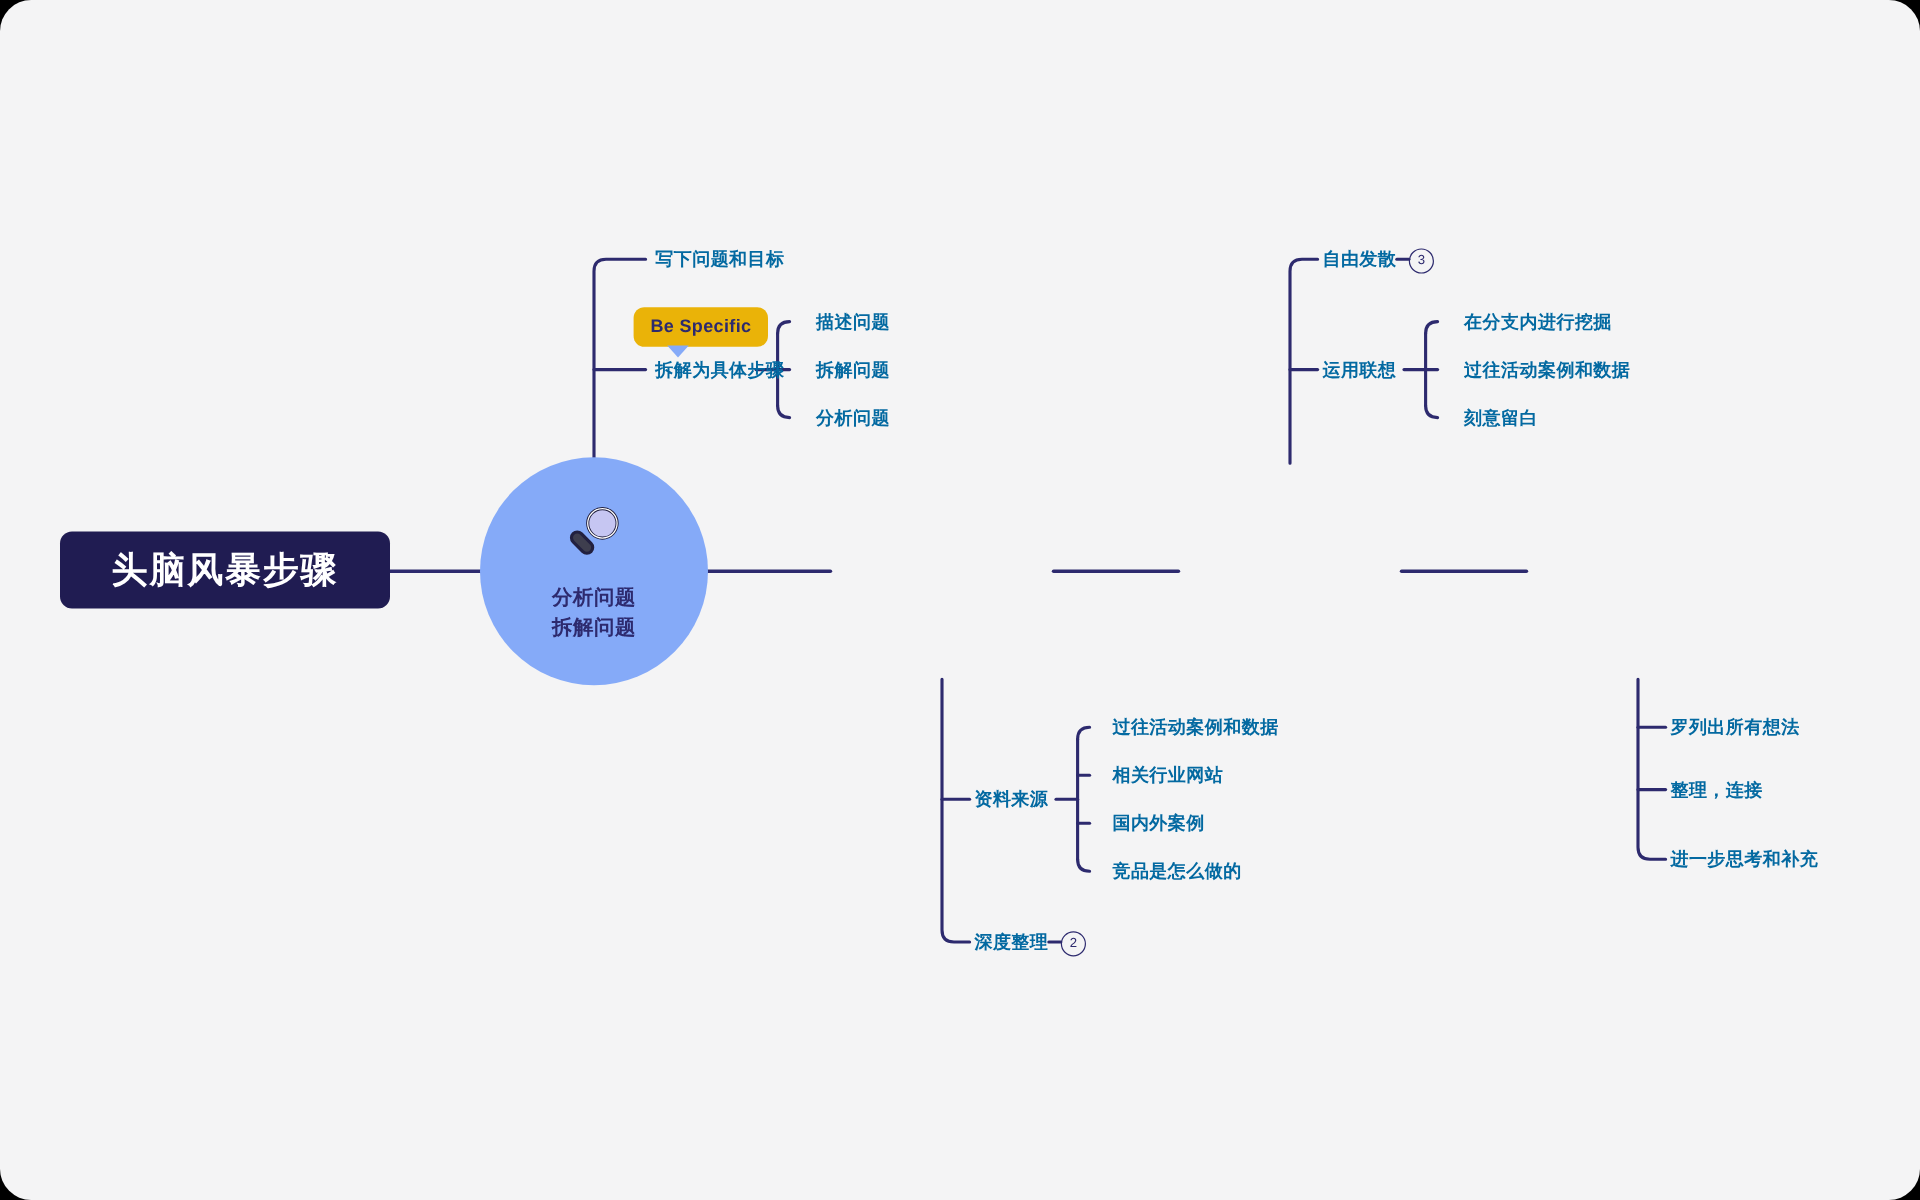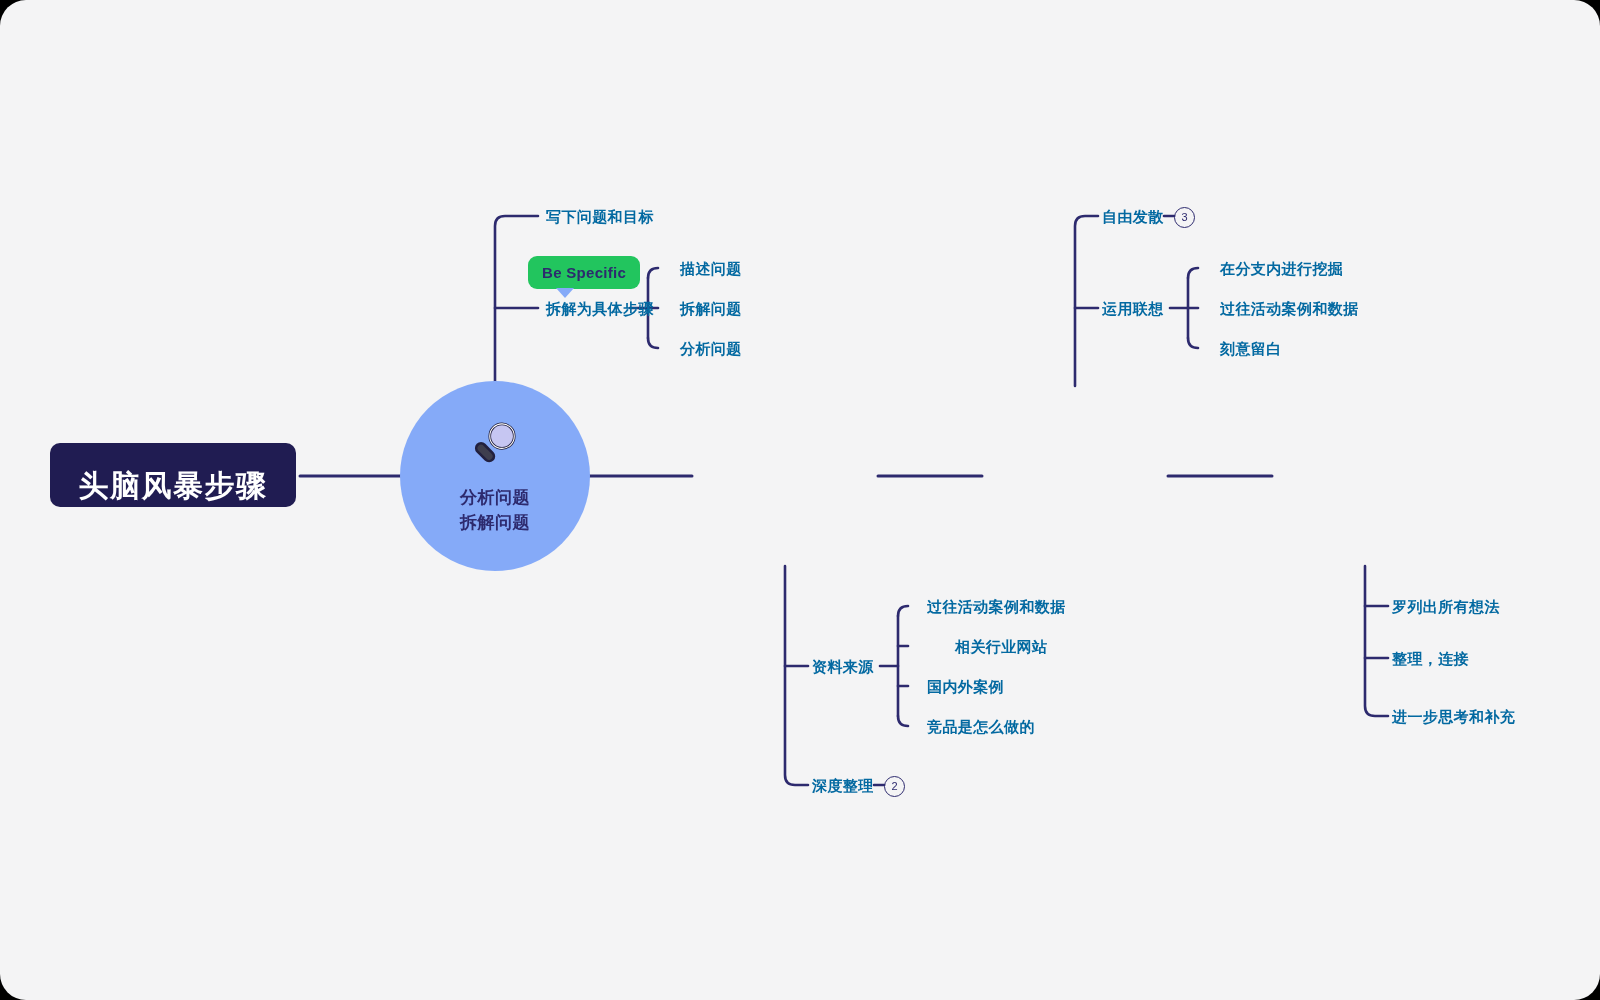--- a/index.html
+++ b/index.html
@@ -25,26 +25,26 @@
     width: 1600px;
     height: 1000px;
     pointer-events: none;
   }
 
   
   .root-box {
     position: absolute;
     left: 50px;
     top: 443px;
-    width: 246px;
+    width: 275px;
     height: 64px;
     background: #201c52;
     border-radius: 10px;
     display: flex;
-    align-items: flex-end;
+    align-items: center;
     justify-content: center;
   }
   .root-box .root-label {
     color: #ffffff;
     font-size: 30px;
     font-weight: bold;
     letter-spacing: 1.5px;
   }
 
   
@@ -99,21 +99,21 @@
     font-weight: normal;
     display: flex;
     align-items: center;
     justify-content: center;
     line-height: 1;
   }
 
   
   .bubble {
     position: absolute;
-    background: #22c55e;
+    background: #eab308;
     color: #2d2a6e;
     font-size: 15px;
     font-weight: bold;
     padding: 8px 14px;
     border-radius: 9px;
     white-space: nowrap;
     letter-spacing: 0.3px;
   }
   .bubble::after {
     content: "";
@@ -205,21 +205,21 @@
 
   <div class="node-label lvl1" style="left:546px; top:301px;">拆解为具体步骤</div>
 
   <div class="node-label lvl2" style="left:665px; top:261px;">描述问题</div>
   <div class="node-label lvl2" style="left:665px; top:301px;">拆解问题</div>
   <div class="node-label lvl2" style="left:665px; top:341px;">分析问题</div>
 
   <div class="node-label lvl1" style="left:812px; top:659px;">资料来源</div>
 
   <div class="node-label lvl2" style="left:912px; top:599px;">过往活动案例和数据</div>
-  <div class="node-label lvl2" style="left:940px; top:639px;">相关行业网站</div>
+  <div class="node-label lvl2" style="left:912px; top:639px;">相关行业网站</div>
   <div class="node-label lvl2" style="left:912px; top:679px;">国内外案例</div>
   <div class="node-label lvl2" style="left:912px; top:719px;">竞品是怎么做的</div>
 
   <div class="node-label lvl1" style="left:812px; top:778px;">深度整理</div>
   <div class="badge" style="left:884px; top:776px;">2</div>
 
   <div class="node-label lvl1" style="left:1102px; top:209px;">自由发散</div>
   <div class="badge" style="left:1174px; top:207px;">3</div>
 
   <div class="node-label lvl1" style="left:1102px; top:301px;">运用联想</div>

